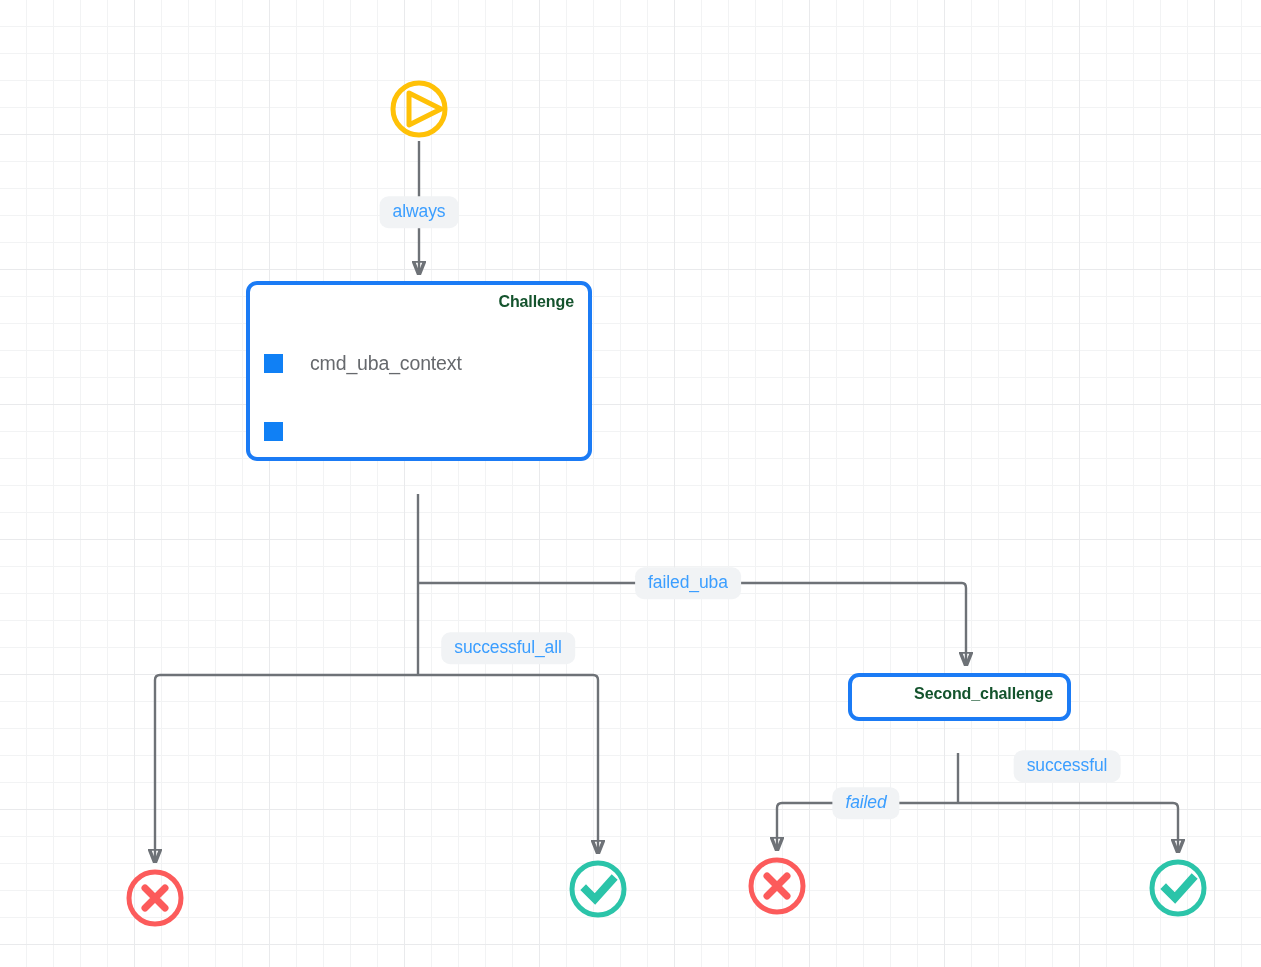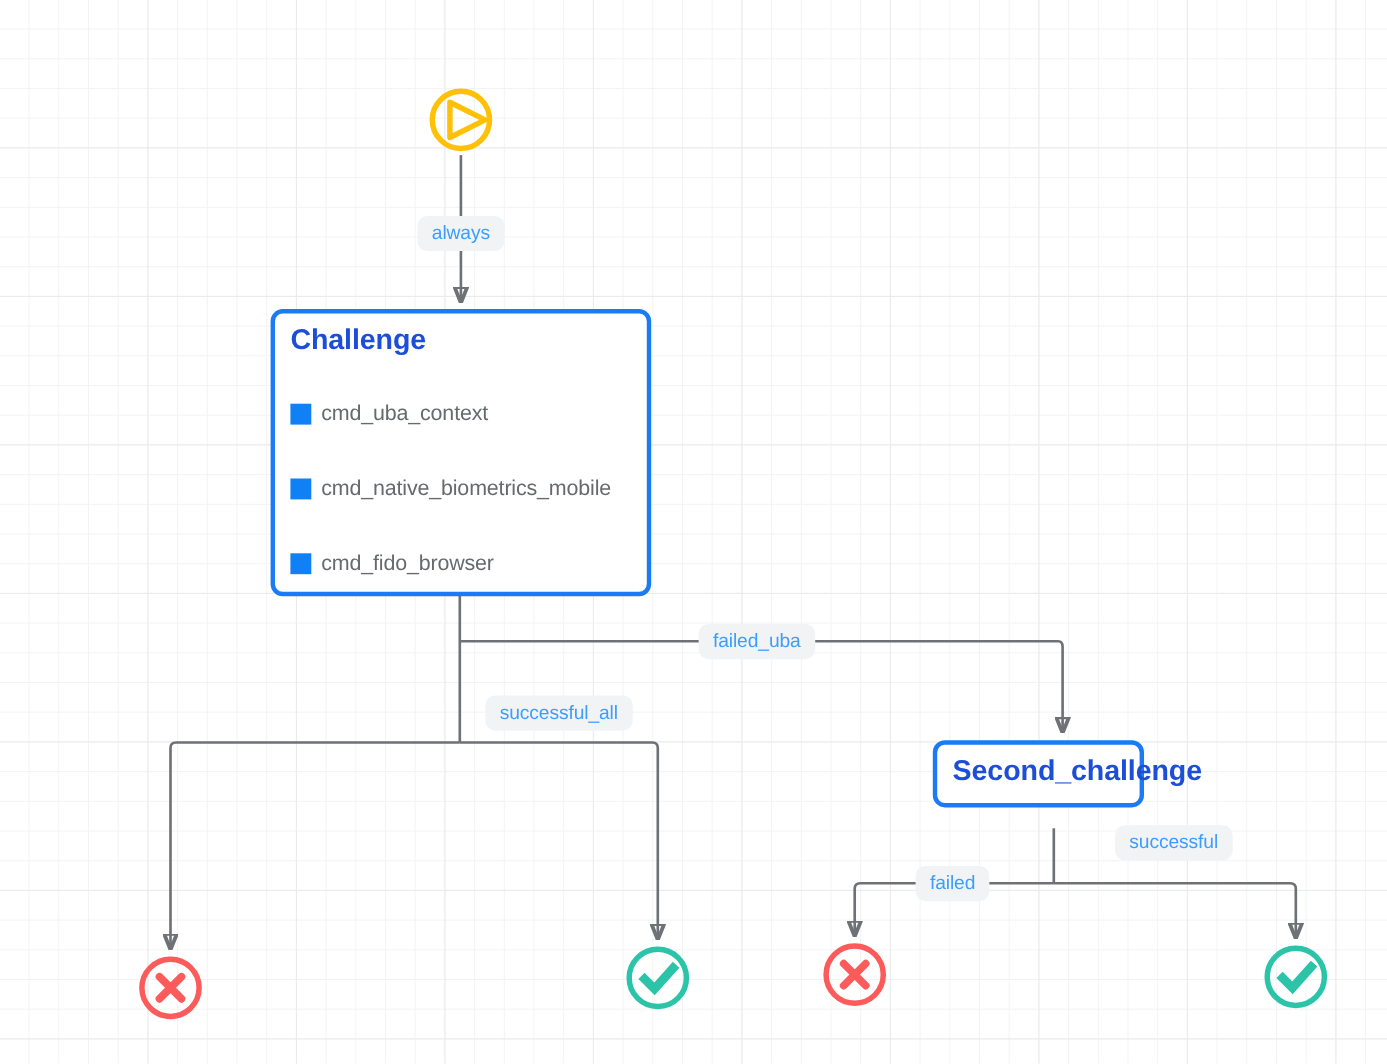--- a/index.html
+++ b/index.html
@@ -51,32 +51,32 @@
   
   .node {
     position: absolute;
     box-sizing: border-box;
     background: #ffffff;
     border: 4px solid #1b7bf5;
     border-radius: 11px;
     padding: 8px 14px 10px 14px;
   }
   .node-title {
-    text-align: left;
-    font-size: 26px;
+    text-align: right;
+    font-size: 16px;
     font-weight: bold;
-    color: #1d4ed8;
+    color: #14532d;
     letter-spacing: -0.1px;
     margin-bottom: 4px;
     white-space: nowrap;
   }
   .node-item {
     display: flex;
     align-items: center;
-    gap: 9px;
+    gap: 27px;
     height: 32px;
     white-space: nowrap;
     margin-top: 36px;
   }
   .swatch {
     width: 19px;
     height: 19px;
     background: #1080f5;
     flex: 0 0 auto;
   }
@@ -145,36 +145,31 @@
 
   <div class="node" style="left:246px; top:281px; width:346px;">
     <div class="node-title">Challenge</div>
 
     <div class="node-item">
       <span class="swatch"></span>
       <span class="item-label">cmd_uba_context</span>
     </div>
     <div class="node-item">
       <span class="swatch"></span>
-      <span class="item-label">cmd_native_biometrics_mobile</span>
-    </div>
-    <div class="node-item">
-      <span class="swatch"></span>
-      <span class="item-label">cmd_fido_browser</span>
     </div>
   </div>
 
-  <div class="node" style="left:848px; top:673px; width:192px;">
+  <div class="node" style="left:848px; top:673px; width:223px;">
     <div class="node-title">Second_challenge</div>
   </div>
 
   <div class="edge-label" style="left:419px; top:212px;">always</div>
   <div class="edge-label" style="left:688px; top:583px;">failed_uba</div>
   <div class="edge-label" style="left:508px; top:648px;">successful_all</div>
-  <div class="edge-label" style="left:866px; top:803px;">failed</div>
+  <div class="edge-label" style="left:866px; top:803px;font-style:italic;">failed</div>
   <div class="edge-label" style="left:1067px; top:766px;">successful</div>
 
   <div class="icon-node" style="left:155px; top:898px;">
     <svg width="64" height="64" viewBox="0 0 64 64">
       <circle cx="32" cy="32" r="26" fill="none" stroke="#fc5b5b" stroke-width="5"></circle>
       <path d="M 22 22 L 42 42 M 42 22 L 22 42" stroke="#fc5b5b" stroke-width="7" stroke-linecap="round" fill="none"></path>
     </svg>
   </div>
 
   <div class="icon-node" style="left:598px; top:889px;">

